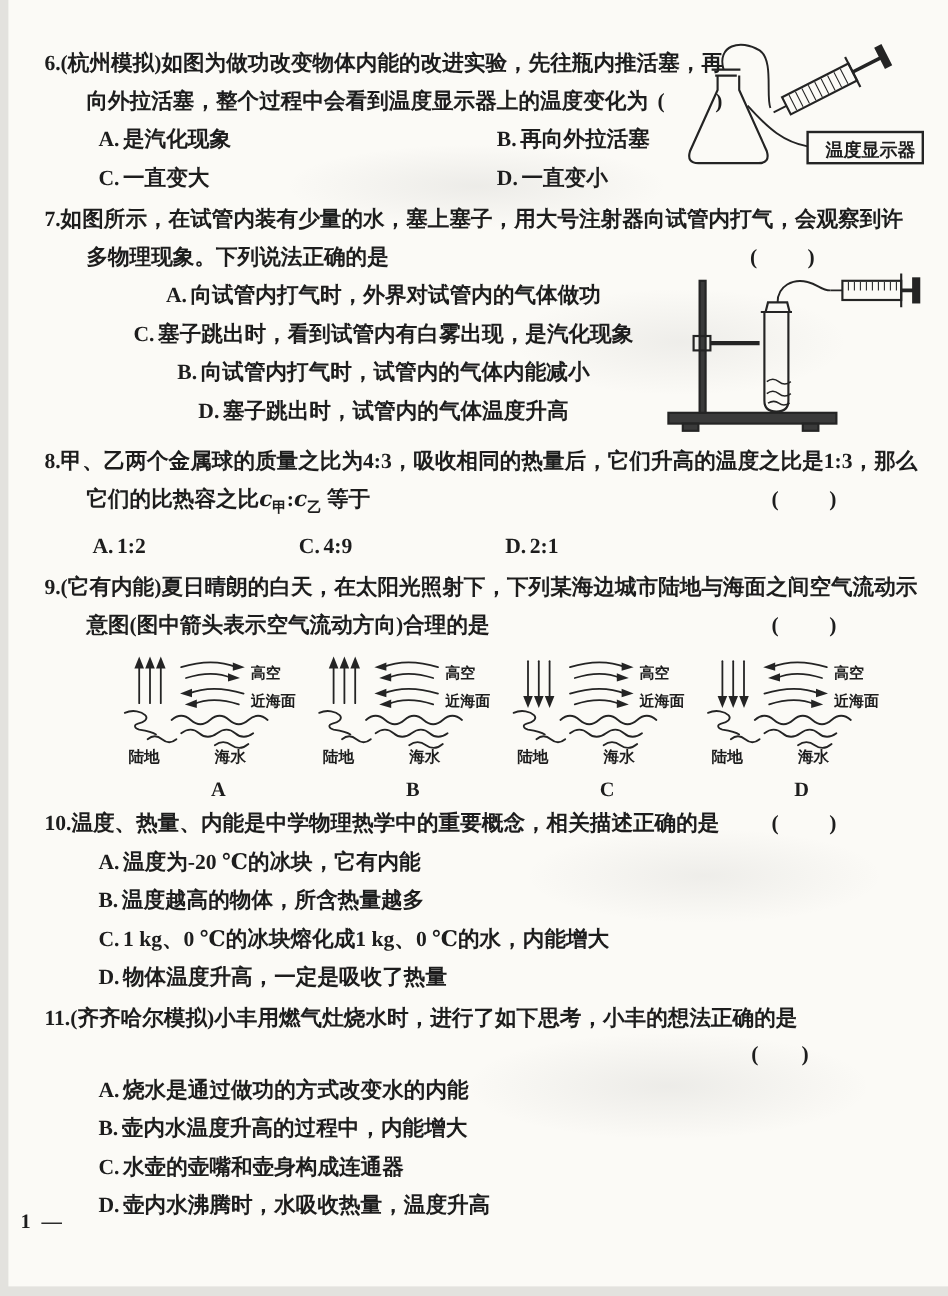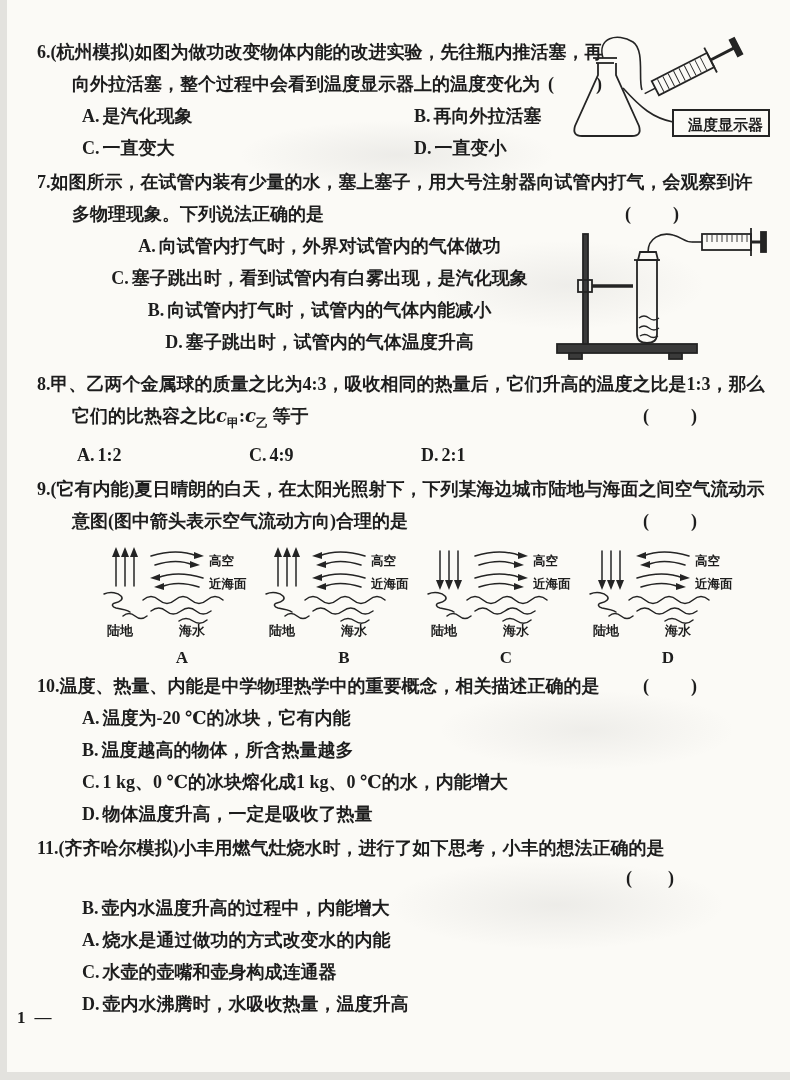--- a/index.html
+++ b/index.html
@@ -278,22 +278,22 @@
     </div>
 
     <div class="q">
       <div class="q-text">
         <span>11.</span><span>(齐齐哈尔模拟)小丰用燃气灶烧水时，进行了如下思考，小丰的想法正确的是</span>
       </div>
       <div class="bracket-line">
         <span>(　　)</span>
       </div>
       <div>
+        <div class="opt-line"><span class="opt-label">A.</span><span>烧水是通过做功的方式改变水的内能</span></div>
         <div class="opt-line"><span class="opt-label">B.</span><span>壶内水温度升高的过程中，内能增大</span></div>
-        <div class="opt-line"><span class="opt-label">A.</span><span>烧水是通过做功的方式改变水的内能</span></div>
         <div class="opt-line"><span class="opt-label">C.</span><span>水壶的壶嘴和壶身构成连通器</span></div>
         <div class="opt-line"><span class="opt-label">D.</span><span>壶内水沸腾时，水吸收热量，温度升高</span></div>
       </div>
     </div>
 
   </div>
 
   <div class="footer">
     <span>1</span><span class="dash">—</span>
   </div>

